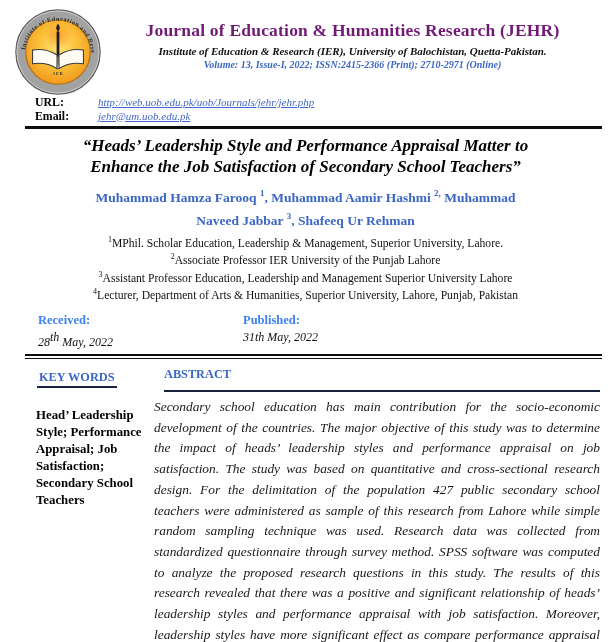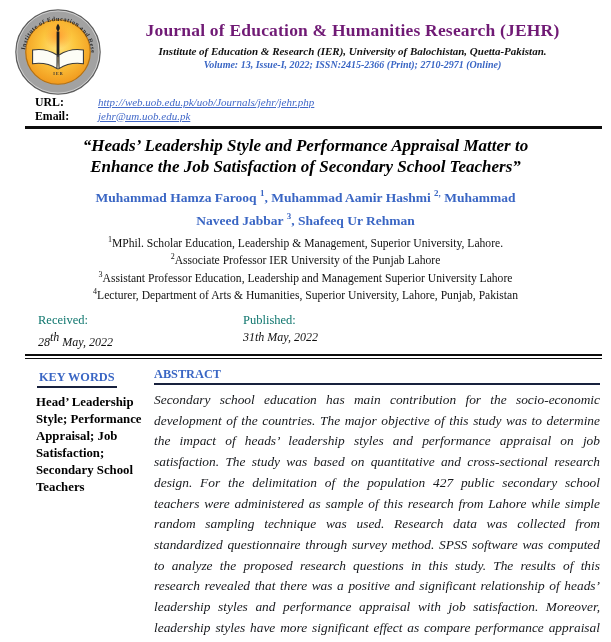--- a/index.html
+++ b/index.html
@@ -27,33 +27,33 @@
   .authors { color:#3a66c4; font-weight:bold; font-size:13.5px; text-align:center; line-height:18px; margin:7px auto 0; max-width:452px;font-family:Liberation Serif, serif; }
   .authors sup { font-size:9px; }
   .affiliations { text-align:center; font-size:11.6px; line-height:13.4px; margin-top:4px; color:#111; }
   .aff-line sup { font-size:8px; }
 
   
   .dates-row { display:flex; margin:11px 0 0 38px; }
   .date-col:nth-child(1) { width:205px; }
   .date-col:nth-child(2) { width:212px; }
   .date-col:nth-child(3) { flex:1;margin-top:18px; }
-  .date-label { color:#0f766e; font-weight:normal; font-size:12.5px; }
+  .date-label { color:#3b82f6; font-weight:bold; font-size:12.5px; }
   .date-value { font-style:italic; font-size:12px; margin-top:2px; color:#111; }
   .date-value sup { font-size:12px; }
 
   .rule-double { margin:4px 9px 0 25px; border-top:2.5px solid #0d0d0d; border-bottom:1.2px solid #0d0d0d; height:5px; }
 
   
   .main { display:flex; margin:8px 11px 0 36px; gap:10px; }
   .kw-col { flex:0 0 108px; }
   .kw-header { display:inline-block; color:#3a66c4; font-weight:bold; font-size:12.3px; border-bottom:2.5px solid #18213d; padding:0 2px 1px 2px; margin-left:1px; white-space:nowrap; }
-  .kw-text { font-weight:bold; font-size:12.8px; line-height:17px; margin-top:6px; color:#000; }
+  .kw-text { font-weight:bold; font-size:12.8px; line-height:17px; margin-top:19px; color:#000; }
   .abs-col { flex:1; min-width:0; }
-  .abs-header { color:#3a66c4; font-weight:bold; font-size:12.3px; border-bottom:2.5px solid #18213d; padding-bottom:1px; }
+  .abs-header { color:#3a66c4; font-weight:bold; font-size:12.3px; border-bottom:2.5px solid #18213d; padding-bottom:8px;margin-left:10px; }
   .abs-text { font-style:italic; font-size:13.4px; line-height:20.7px; text-align:justify; margin-top:5px; color:#16181c; }
 </style>
 </head>
 <body>
 
 <div class="page">
 
   <div class="header">
     <div class="logo-wrap">
       <svg width="88" height="88" viewBox="0 0 90 90">

